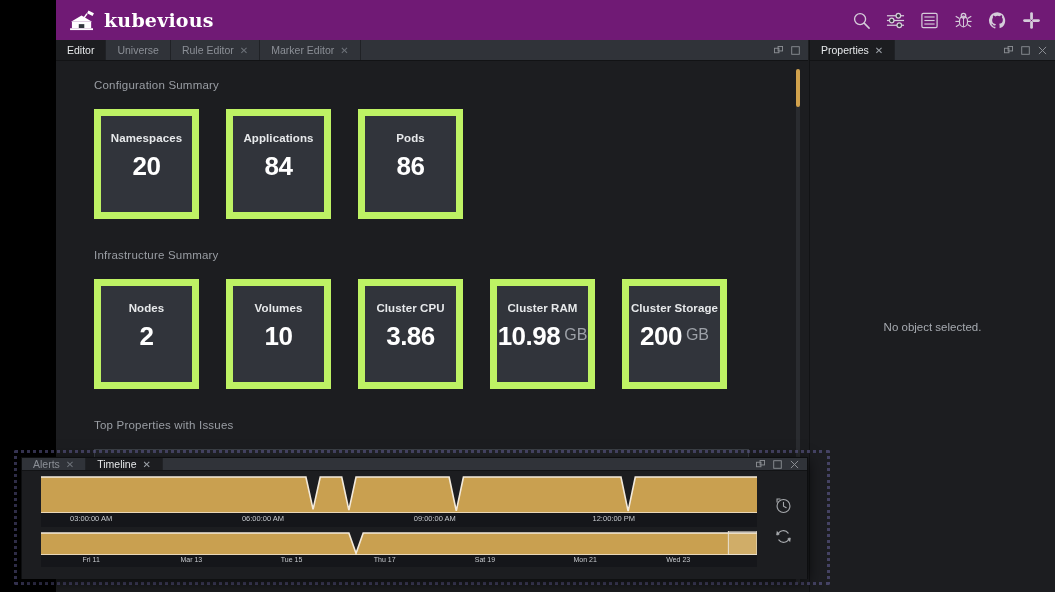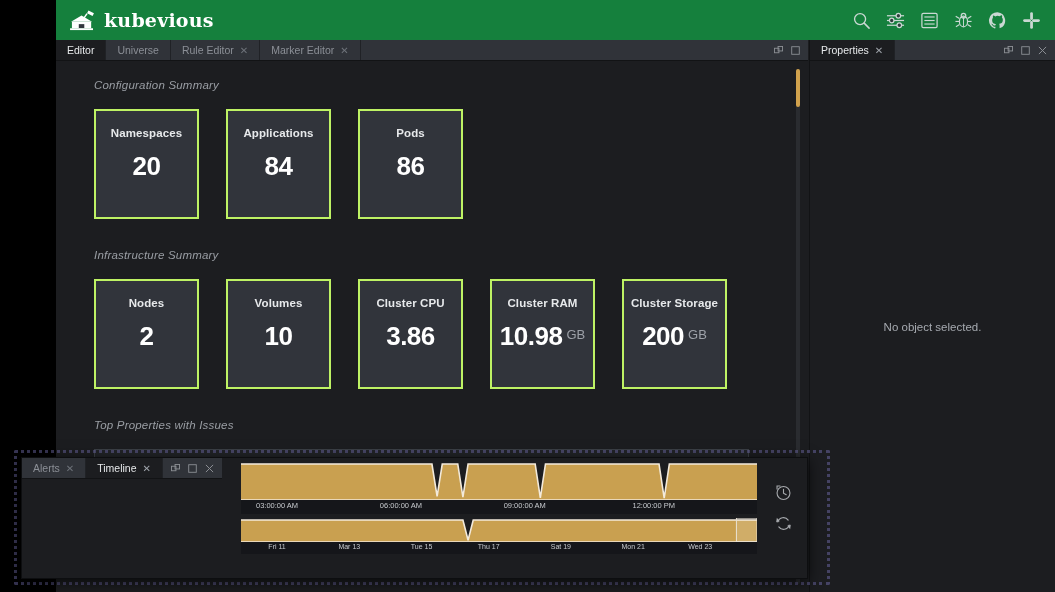--- a/index.html
+++ b/index.html
@@ -11,21 +11,21 @@
   }
   #app {
     position: relative;
     width: 1055px; height: 592px;
     background: #000;
   }
 
   
   .header {
     position: absolute; left: 56px; top: 0; right: 0; height: 40px;
-    background: #15803d;
+    background: #701a75;
     display: flex; align-items: center;
   }
   .brand { display: flex; align-items: center; gap: 8px; padding-left: 12px; }
   .brand-logo { width: 28px; height: 22px; position: relative; }
   .brand-name {
     color: #ffffff; font-family: "DejaVu Serif", serif;
     font-size: 19px; font-weight: 700; letter-spacing: .2px;
   }
   .header-spacer { flex: 1; }
   .header-icons { display: flex; align-items: center; gap: 15px; padding-right: 14px; }
@@ -65,39 +65,39 @@
   .summary-panel {
     position: absolute; left: 0; top: 0; width: 752px; bottom: 0;
     background: #1c1d20; display: flex; flex-direction: column;
   }
   .summary-body {
     flex: 1; position: relative; overflow: hidden;
     padding: 18px 0 0 38px;
   }
   .section-title {
     color: #9a9ea4; font-size: 11.5px; font-weight: 400;
-    margin-bottom: 18px; letter-spacing: .2px; font-style: italic;
+    margin-bottom: 18px; letter-spacing: .2px;
   }
   .card-row { display: flex; gap: 27px; margin-bottom: 30px; }
   .card {
     width: 105px; height: 110px;
-    background: #31343b; border: 2px solid #bef264;
+    background: #31343b; border: 7px solid #bef264;
     display: flex; flex-direction: column; align-items: center;
     padding-top: 16px; cursor: pointer;
   }
   .card-label {
     color: #e7e9eb; font-size: 11.5px; font-weight: 700;
     letter-spacing: .1px; text-align: center;
   }
   .card-value-wrap {
     flex: 1; display: flex; align-items: center; justify-content: center;
     gap: 4px; padding-bottom: 24px;
   }
   .card-value { color: #ffffff; font-size: 26px; font-weight: 700; letter-spacing: -.5px; }
-  .card-unit { color: #9da1a8; font-size: 13px; font-weight: 400; padding-bottom: 3px; text-align: right; }
+  .card-unit { color: #9da1a8; font-size: 16px; font-weight: 400; padding-bottom: 3px; text-align: right; }
 
   .issues-box {
     width: 655px; border: 1px solid #3c4046; background: #222428;
     margin-top: 2px;
   }
   .issue-row {
     display: flex; align-items: center; height: 38px;
     padding: 0 12px 0 10px; cursor: pointer;
   }
   .ns-icon { width: 22px; height: 22px; flex: 0 0 22px; }
@@ -130,21 +130,21 @@
   .props-empty { color: #a6aab0; font-size: 11.5px; text-align: right; }
 
   
   .float-shadow {
     position: absolute; left: 14px; top: 450px; width: 816px; height: 135px;
     border: 3px dotted #6f6aa8; opacity: .5; border-radius: 2px;
   }
   .timeline-panel {
     position: absolute; left: 21px; top: 457px; width: 787px; height: 122px;
     background: #1c1d20; border: 1px solid #0d0e10;
-    display: flex; flex-direction: row;
+    display: flex; flex-direction: column;
     box-shadow: 0 3px 14px rgba(0,0,0,.7);
   }
   .timeline-body { flex: 1; display: flex; background: #1c1d20; padding: 4px 0 0 0; }
   .charts { flex: 1; padding: 0 2px 12px 19px; }
   .chart-main { position: relative; height: 52px; }
   .chart-over { position: relative; height: 36px; margin-top: 4px; }
   .chart-tools {
     width: 48px; display: flex; flex-direction: column;
     align-items: center; gap: 14px; padding-top: 22px;
   }

